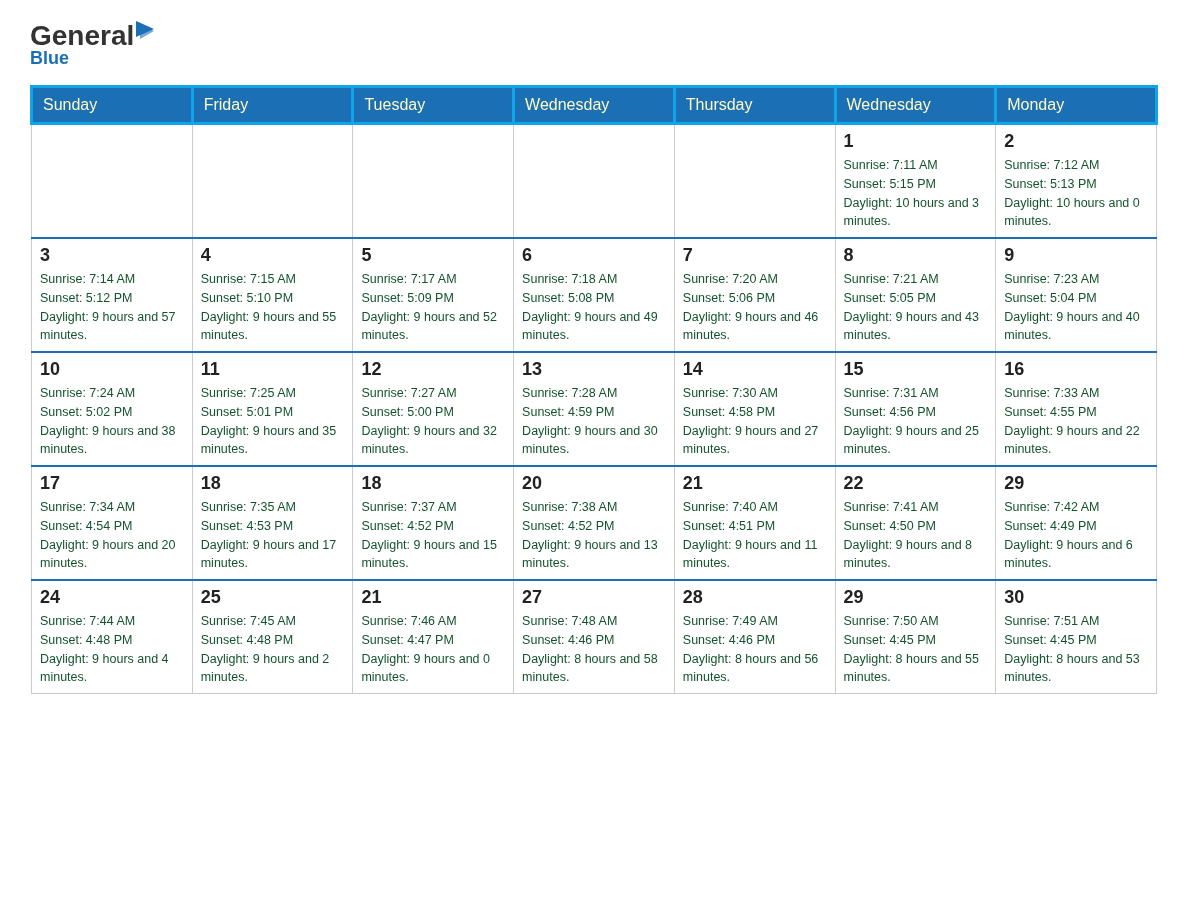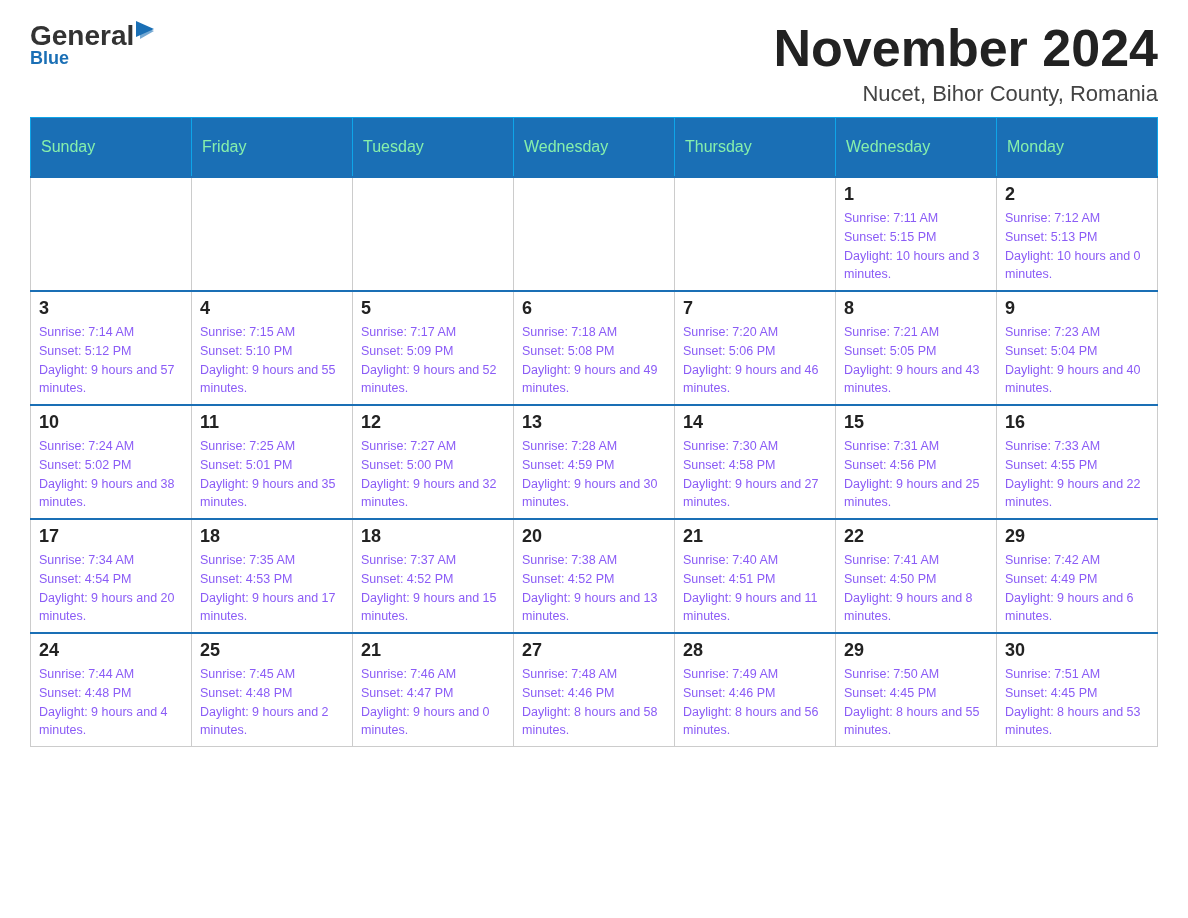--- a/index.html
+++ b/index.html
@@ -7,21 +7,21 @@
       font-family: Arial, sans-serif;
       background: #fff;
       padding: 20px 30px;
       width: 1188px;
       min-height: 918px;
     }
     .header {
       display: flex;
       align-items: flex-start;
       justify-content: space-between;
-      margin-bottom: 10px;
+      margin-bottom: 16px;
     }
     .logo {
       display: flex;
       flex-direction: column;
       align-items: flex-start;
     }
     .logo-text {
       display: flex;
       align-items: center;
       font-size: 28px;
@@ -49,47 +49,47 @@
       color: #444;
       margin-top: 4px;
     }
     .calendar {
       width: 100%;
       border-collapse: collapse;
       margin-top: 10px;
     }
     .calendar th {
       background-color: #1a6fb5;
-      color: #86efac;
+      color: #fef9c3;
       text-align: left;
-      padding: 20px 10px;
+      padding: 8px 10px;
       font-size: 16px;
       font-weight: normal;
-      border: 1px solid #0ea5e9;
+      border: 3px solid #0ea5e9;
     }
     .calendar td {
       vertical-align: top;
       border: 1px solid #ccc;
       padding: 6px 8px;
       width: calc(100% / 7);
       min-height: 100px;
       background: #fff;
     }
     .calendar tr.week-row td {
       border-top: 2px solid #1a6fb5;
     }
     .day-number {
       font-size: 18px;
       font-weight: bold;
       color: #222;
       margin-bottom: 4px;
     }
     .day-info {
       font-size: 12.5px;
-      color: #8b5cf6;
+      color: #14532d;
       line-height: 1.5;
     }
     .empty-cell {
       background: #f9f9f9;
     }
   </style>
 </head>
 <body>
 
 <div class="header">
@@ -98,24 +98,20 @@
       <span class="logo-general">General</span>
       <span style="display:inline-block; margin-left:2px; position:relative; top:-2px;">
         <svg width="22" height="22" viewBox="0 0 22 22">
           <polygon points="0,0 18,8 0,16" fill="#1a6fb5"></polygon>
           <polygon points="4,4 18,10 4,18" fill="#1a6fb5" opacity="0.6"></polygon>
         </svg>
       </span>
     </div>
     <div class="logo-line">Blue</div>
   </div>
-  <div class="title-section">
-    <div class="month-title">November 2024</div>
-    <div class="location">Nucet, Bihor County, Romania</div>
-  </div>
 </div>
 
 <table class="calendar">
   <thead>
     <tr>
     <th>Sunday</th>
         <th>Friday</th>
         <th>Tuesday</th>
         <th>Wednesday</th>
         <th>Thursday</th>

